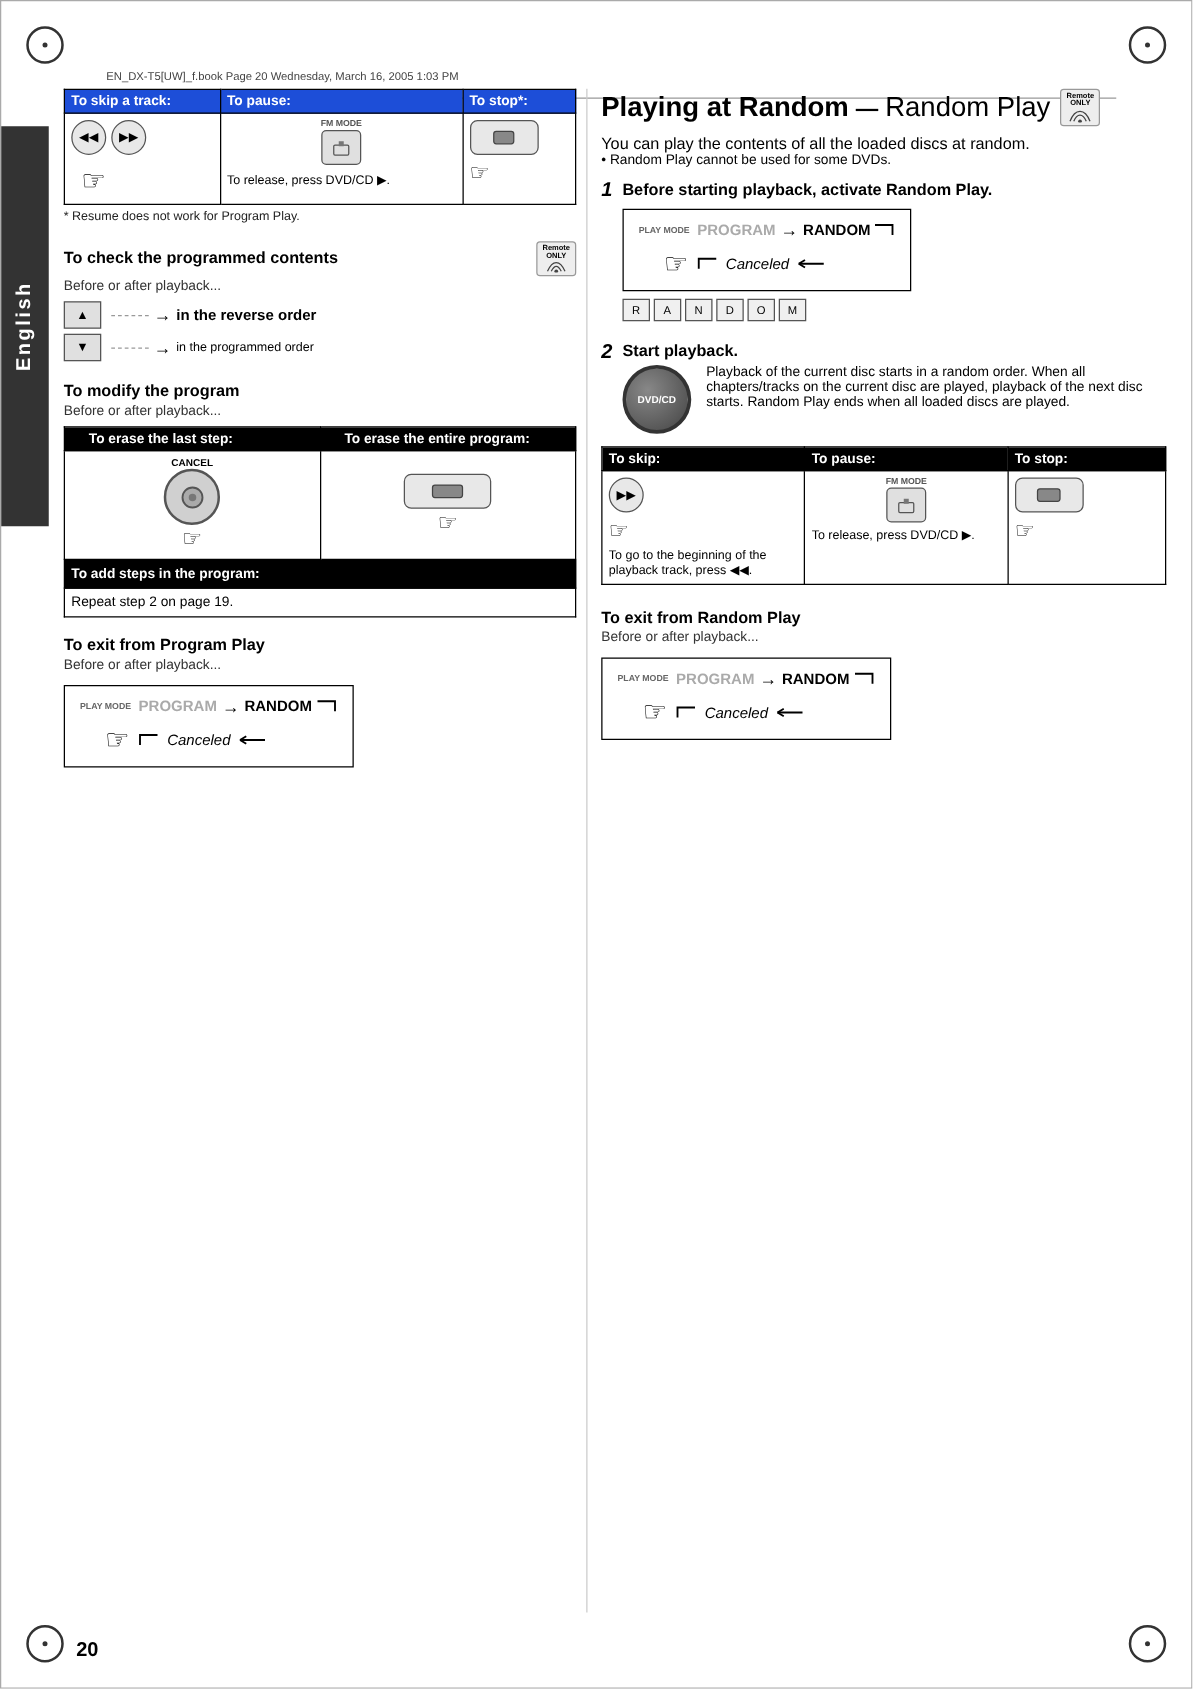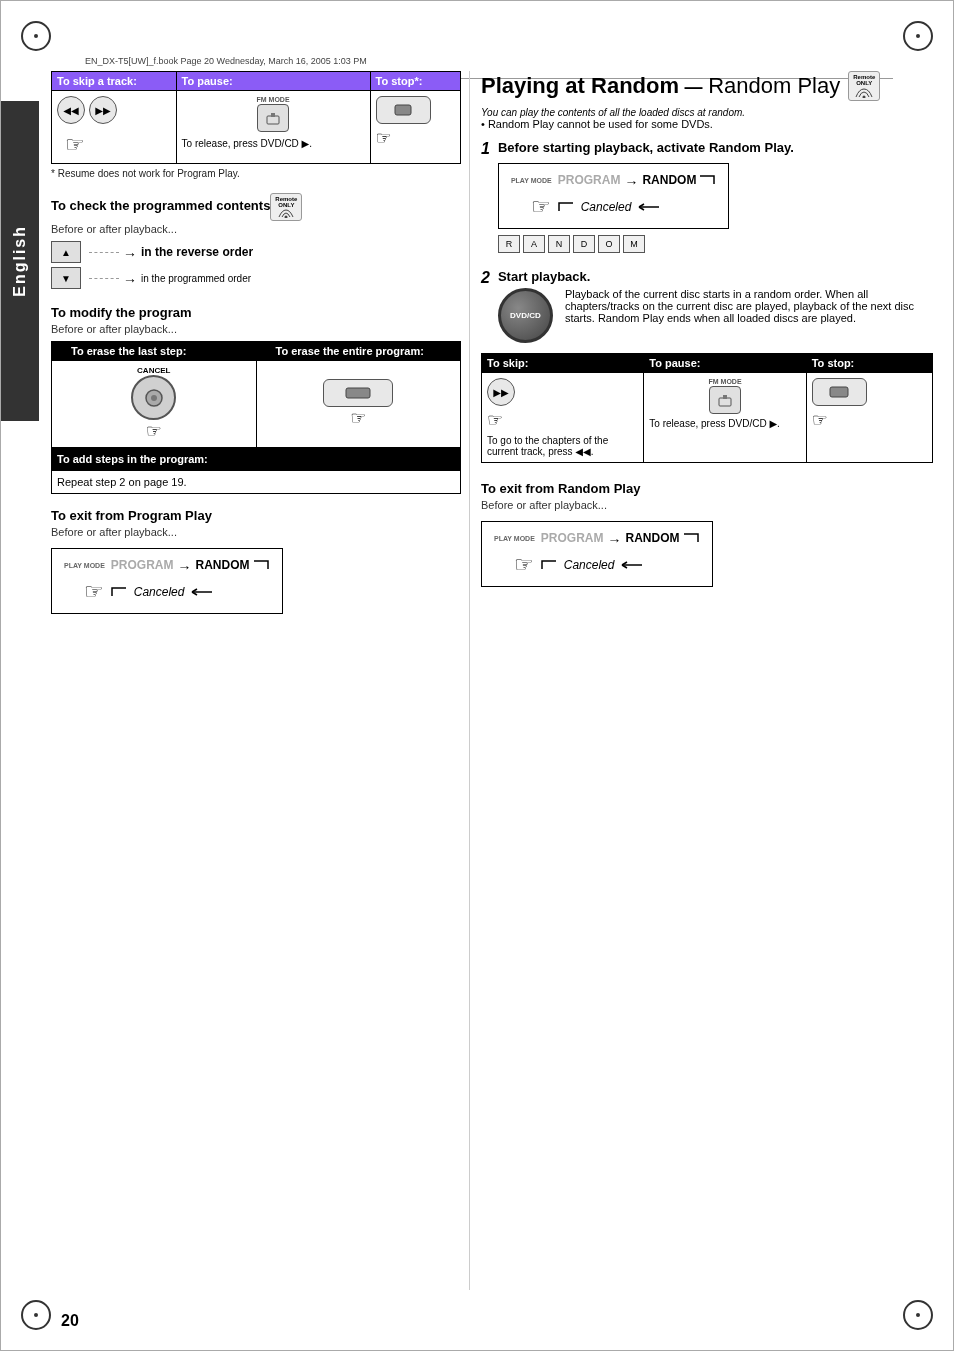--- a/index.html
+++ b/index.html
@@ -115,21 +115,21 @@
 
     
     .info-table {
       width: 100%;
       border-collapse: collapse;
       border: 1.5px solid #000;
       margin-bottom: 6px;
     }
     .info-table th {
       border: 1px solid #000;
-      background: #8b5cf6;
+      background: #1d4ed8;
       color: #fff;
       font-size: 11px;
       padding: 3px 5px;
       text-align: left;
       font-weight: bold;
     }
     .info-table td {
       border: 1px solid #000;
       padding: 5px;
       vertical-align: top;
@@ -435,21 +435,21 @@
             
             <div style="font-size:18px; margin-top:3px;">☞</div>
           </td>
         </tr>
       </tbody>
         </table>
 
       <p class="resume-note">* Resume does not work for Program Play.</p>
 
       <div style="margin-top:14px;">
-        <div style="display:flex; align-items:center; gap:0; margin-bottom:2px;">
+        <div style="display:flex; align-items:center; gap:0; margin-bottom:2px;justify-content:space-between;">
           <span class="section-subtitle">To check the programmed contents</span>
 
           <div class="remote-only-badge">
             <span style="font-size:6px; font-weight:bold;">Remote</span>
             <span style="font-size:6px; font-weight:bold;">ONLY</span>
 
             <svg width="18" height="10" viewBox="0 0 18 10">
               <path d="M2 9 Q5 2 9 2 Q13 2 16 9" fill="none" stroke="#444" stroke-width="1"></path>
               <path d="M5 9 Q7 5 9 5 Q11 5 13 9" fill="none" stroke="#444" stroke-width="1"></path>
               <circle cx="9" cy="9" r="1.5" fill="#444"></circle>
@@ -573,21 +573,21 @@
           <span style="font-size:6px; font-weight:bold;">Remote</span>
           <span style="font-size:6px; font-weight:bold;">ONLY</span>
           <svg width="20" height="12" viewBox="0 0 20 12">
             <path d="M2 11 Q5 3 10 3 Q15 3 18 11" fill="none" stroke="#444" stroke-width="1"></path>
             <path d="M5 11 Q7 6 10 6 Q13 6 15 11" fill="none" stroke="#444" stroke-width="1"></path>
             <circle cx="10" cy="11" r="1.5" fill="#444"></circle>
           </svg>
         </div>
       </div>
 
-      <p style="font-size:10px;font-style:italic;">You can play the contents of all the loaded discs at random.</p>
+      <p style="font-size:13px;">You can play the contents of all the loaded discs at random.</p>
       <p style="font-size:11px; margin-bottom:10px;">• Random Play cannot be used for some DVDs.</p>
 
       <div class="step-row">
         <span class="step-num">1</span>
         <div class="step-content">
           <p class="step-label">Before starting playback, activate Random Play.</p>
 
           
           <div style="border: 1.5px solid #000; padding: 8px 12px; display:inline-block; margin-top:4px;">
             <div style="display:flex; align-items:center; gap:2px; margin-bottom:6px;">
@@ -645,21 +645,21 @@
           <th style="width:36%;">To skip:</th>
           <th style="width:36%;">To pause:</th>
           <th style="width:28%;">To stop:</th>
         </tr>
         <tr>
           <td>
             <div style="margin-bottom:3px;">
               <div class="btn-arrow">▶▶</div>
             </div>
             <div style="font-size:18px;">☞</div>
-            <p style="font-size:10px; margin-top:4px;">To go to the chapters of the current track, press ◀◀.</p>
+            <p style="font-size:10px; margin-top:4px;">To go to the beginning of the playback track, press ◀◀.</p>
           </td>
           <td>
             <div class="fm-mode-btn">
               <span class="fm-label">FM MODE</span>
               <div class="fm-body">
                 <svg width="16" height="16" viewBox="0 0 16 16">
                   <rect x="2" y="6" width="12" height="8" rx="1" fill="none" stroke="#555" stroke-width="1"></rect>
                   <rect x="6" y="3" width="4" height="4" fill="#777"></rect>
                 </svg>
               </div>

